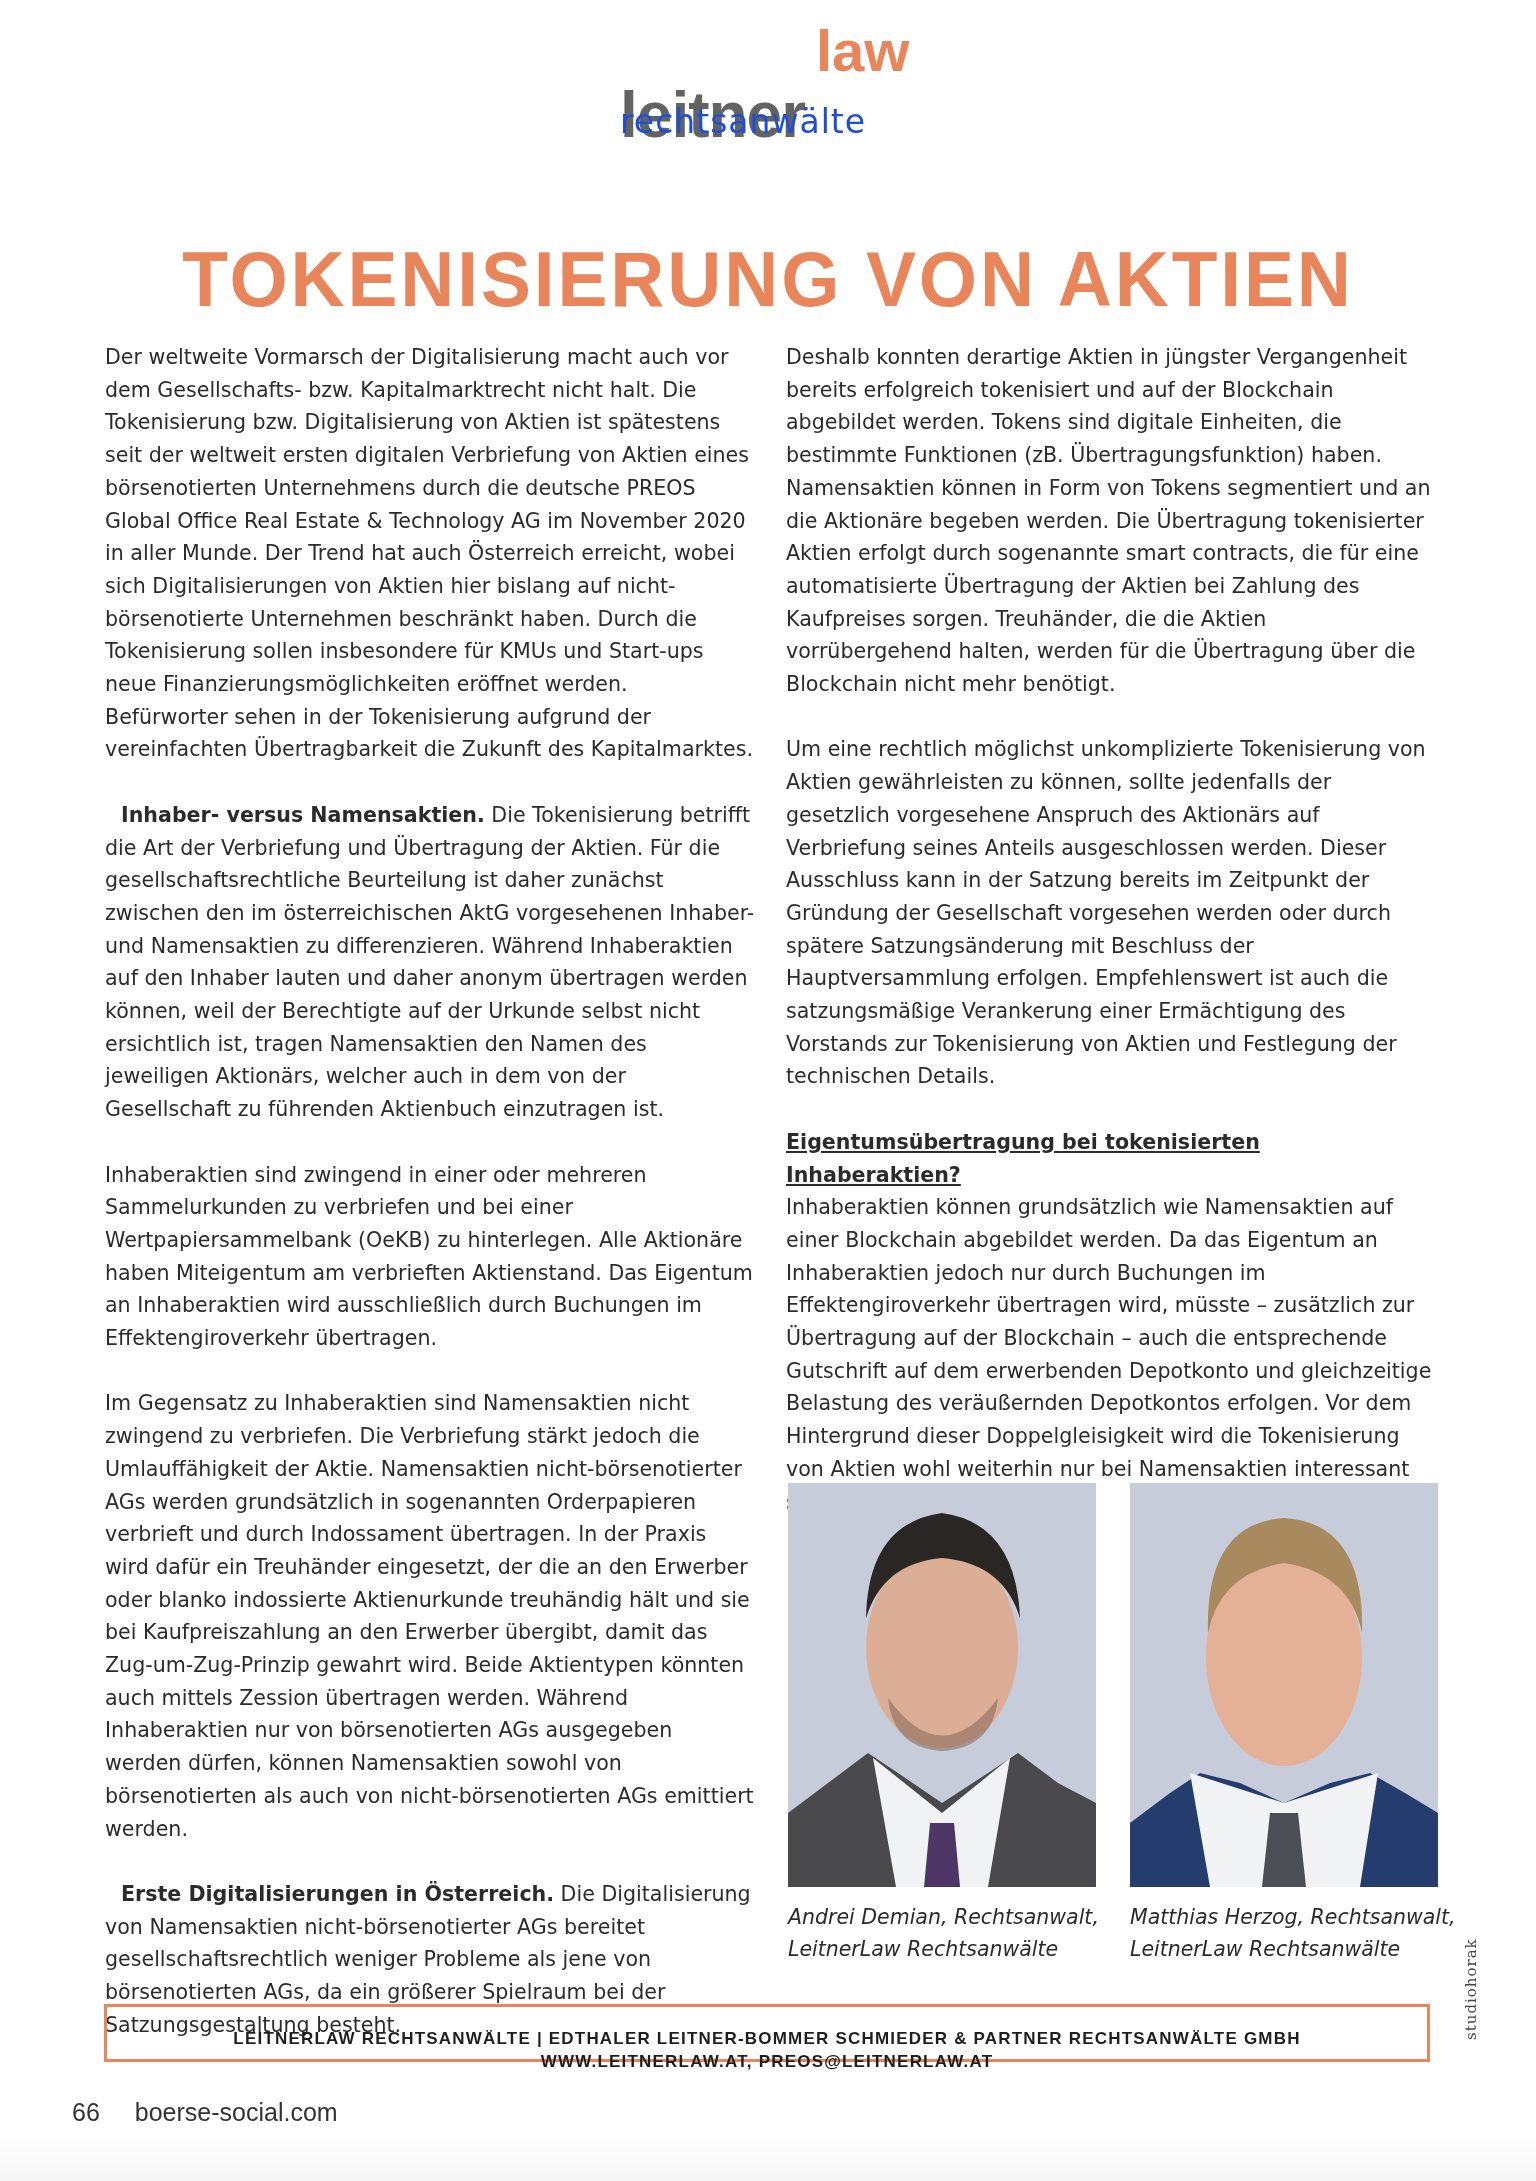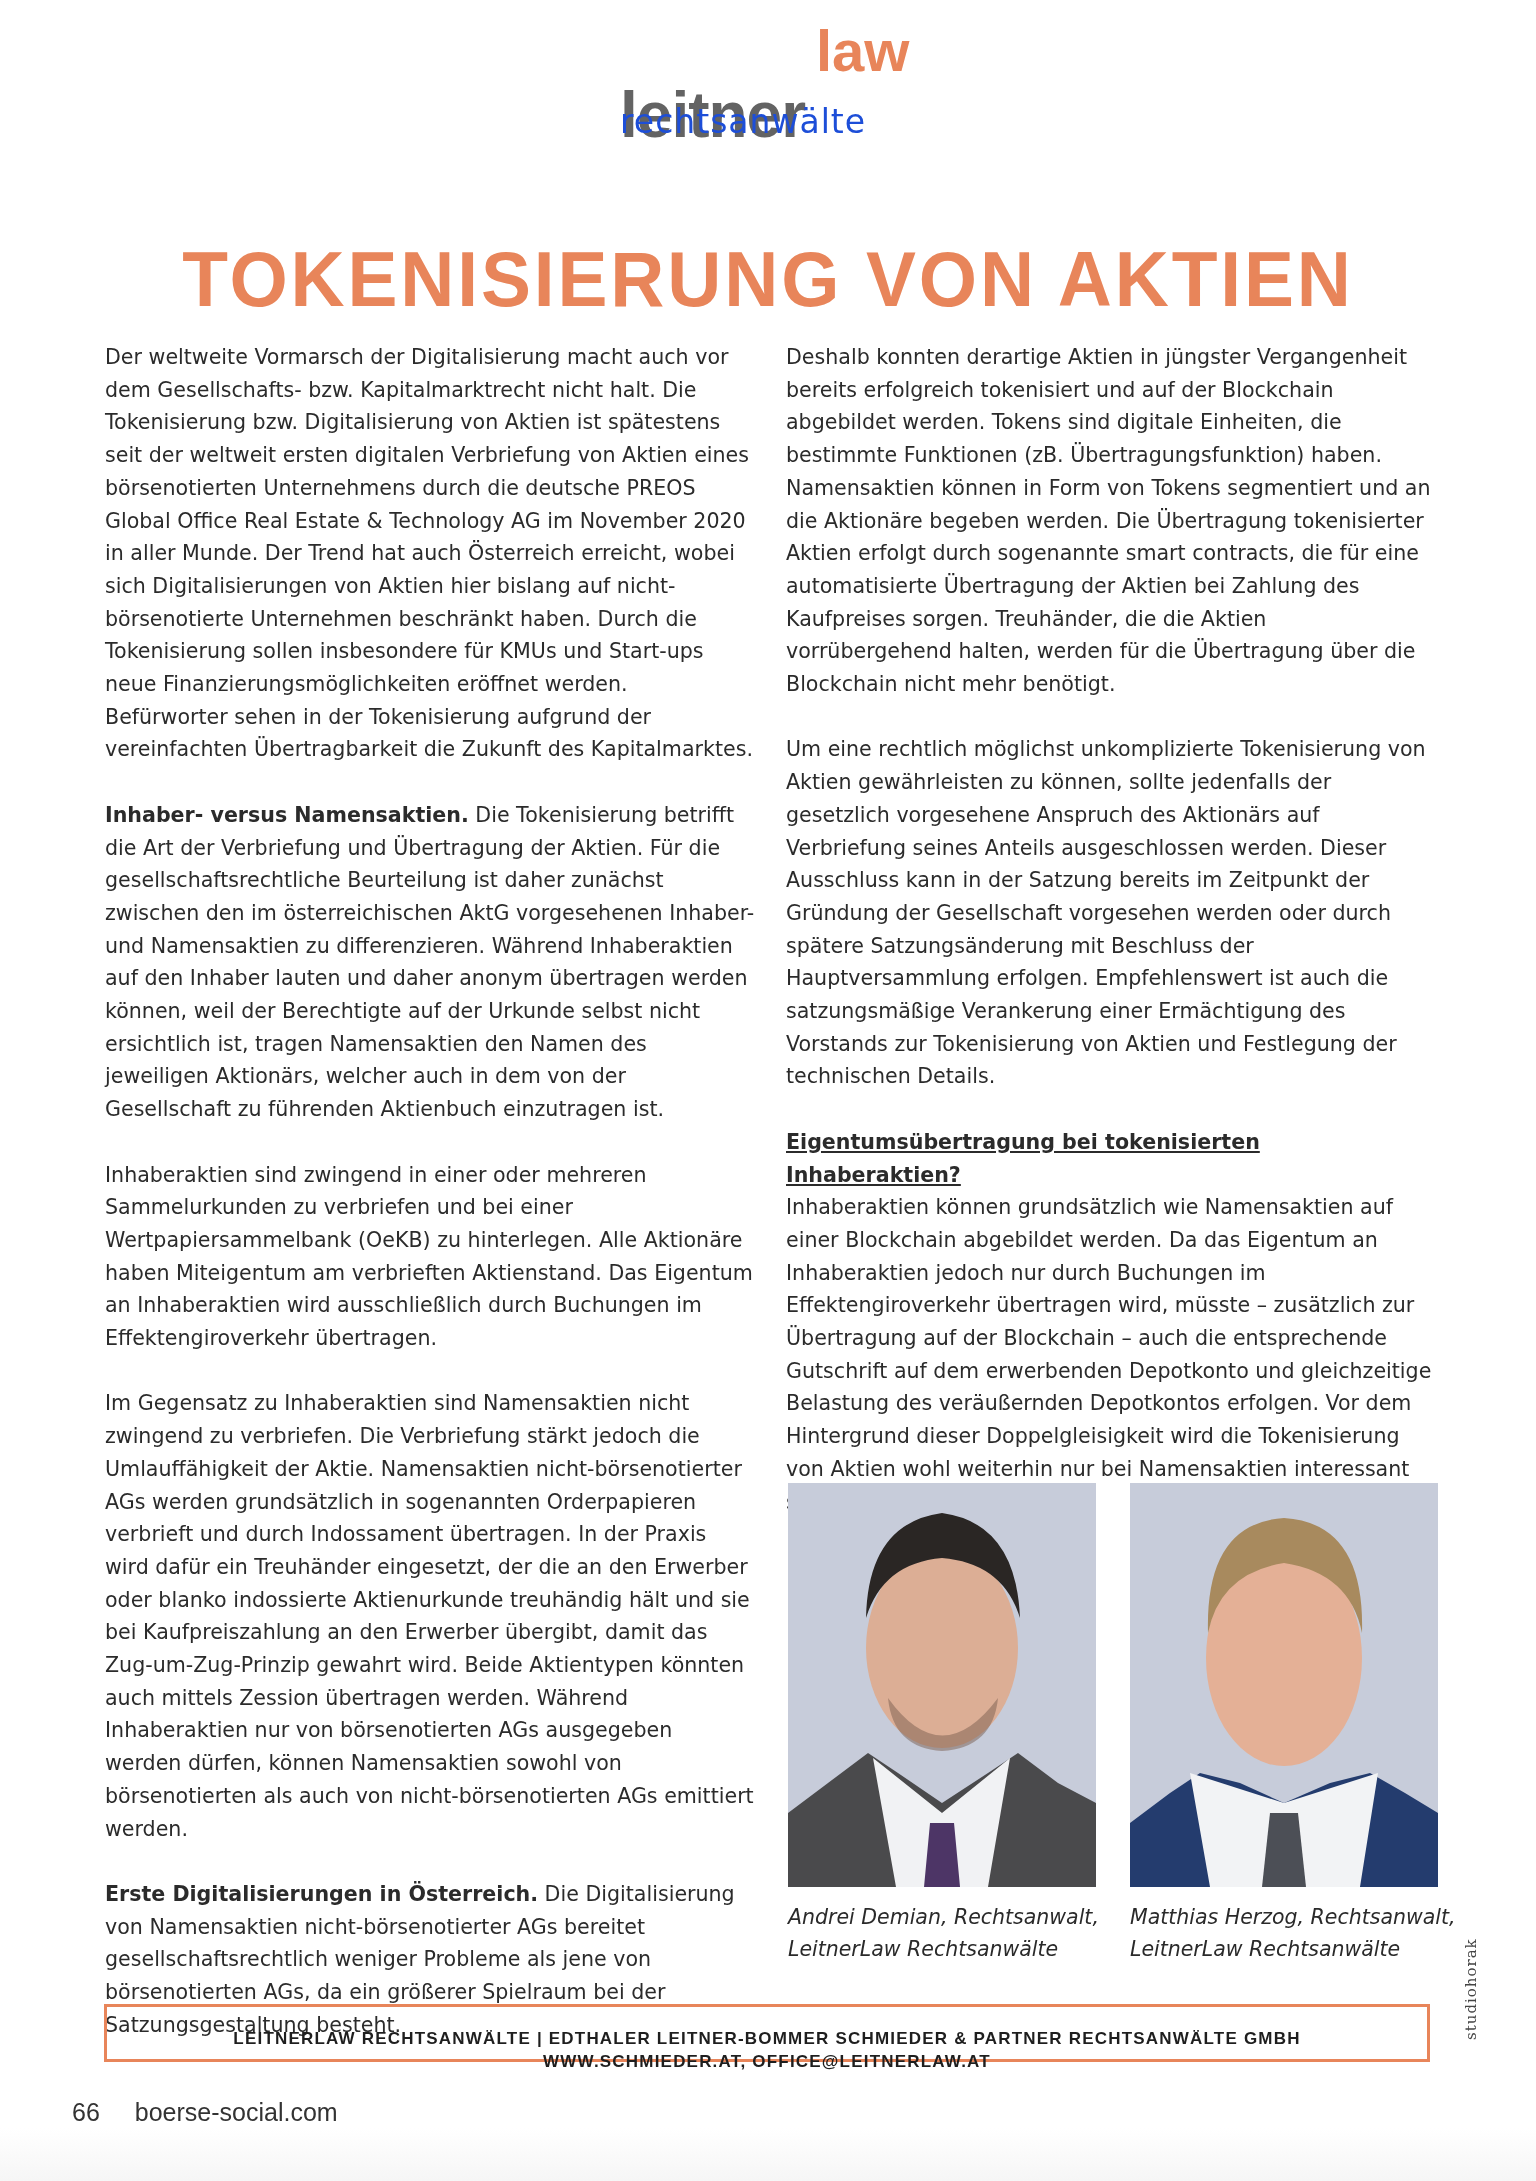--- a/index.html
+++ b/index.html
@@ -15,21 +15,21 @@
   .logo-sub { position: absolute; left: 0; top: 80px; font-family: "DejaVu Sans", sans-serif; font-size: 33px; color: #1d4ed8; letter-spacing: 1px; }
   .title {
     position: absolute; left: 0; right: 0; top: 182px; text-align: center;
     font-family: "Liberation Sans", sans-serif; font-weight: bold; font-size: 78px;
     color: #e8855a; letter-spacing: 3px; transform: scaleX(0.96);
   }
   .col { position: absolute; width: 650px; font-size: 20.6px; line-height: 32.7px; color: #2b2b2b; }
   .col-left { left: 105px; top: 341px; }
   .col-right { left: 786px; top: 341px; }
   .col p { margin: 0 0 32.7px 0; }
-  .col b { font-weight: bold; }
+  .col b { font-weight: bold; margin-left: 16px; }
   .heading-block { display: block; font-weight: bold; text-decoration: underline; }
   .photos { position: absolute; left: 788px; top: 1483px; width: 650px; height: 400px; text-decoration: underline; }
   .photo { position: absolute; top: 0; width: 308px; height: 404px; background: #c6cbd9; overflow: hidden; }
   .photo-1 { left: 0; }
   .photo-2 { left: 342px; }
   .photo svg { width: 100%; height: 100%; display: block; }
   .caption { position: absolute; top: 418px; width: 330px; font-size: 20.5px; line-height: 32px; font-style: italic; color: #2a2a2a; }
   .caption-1 { left: 0; }
   .caption-2 { left: 342px; }
   .footer-box {
@@ -97,21 +97,21 @@
     <div>LeitnerLaw Rechtsanwälte</div>
   </div>
   <div class="caption caption-2">
     <div>Matthias Herzog, Rechtsanwalt,</div>
     <div>LeitnerLaw Rechtsanwälte</div>
   </div>
 </div>
 
 <div class="footer-box">
   <div>LEITNERLAW RECHTSANWÄLTE | EDTHALER LEITNER-BOMMER SCHMIEDER &amp; PARTNER RECHTSANWÄLTE GMBH</div>
-  <div>WWW.SCHMIEDER.AT, OFFICE@LEITNERLAW.AT</div>
+  <div>WWW.LEITNERLAW.AT, PREOS@LEITNERLAW.AT</div>
 </div>
 
 <div class="credit">studiohorak</div>
 
 <div class="bottom-fade"></div>
 <div class="page-footer">
   <span class="page-num">66</span>
   <span>boerse-social.com</span>
 </div>
 

